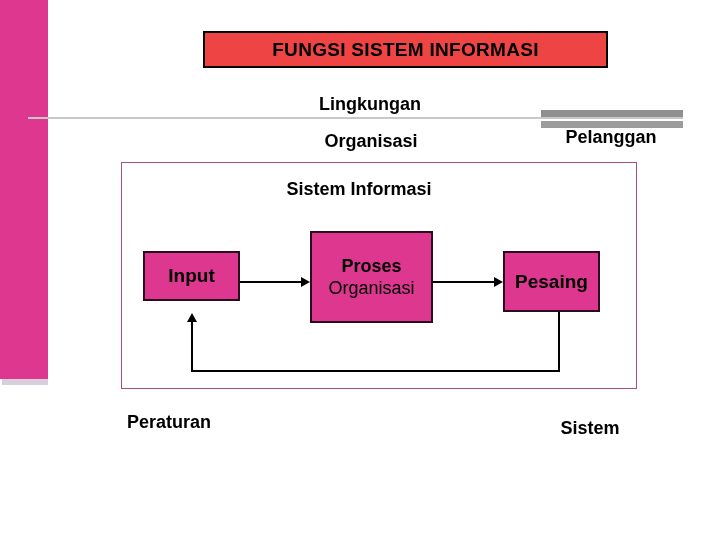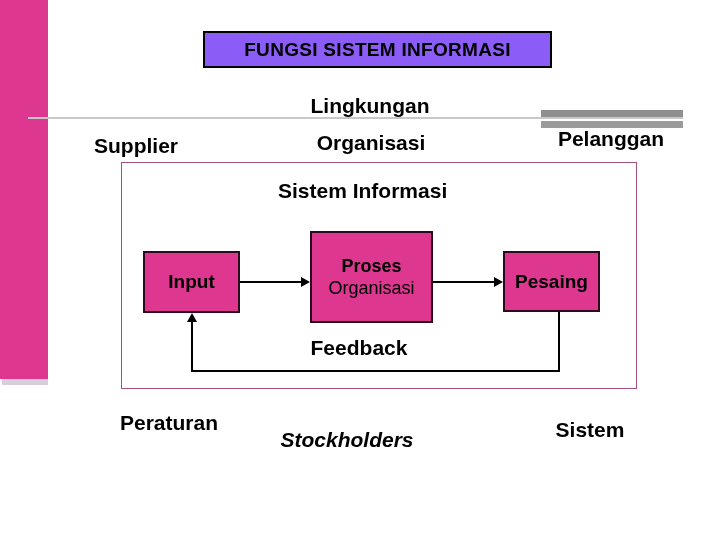--- a/index.html
+++ b/index.html
@@ -24,43 +24,43 @@
   .left-bar-shadow{left:2px;top:379px;width:46px;height:6px;background:var(--bar_shadow);}
 
   
   .divider{left:28px;top:117px;width:655px;height:2px;background:var(--divider_line);}
 
   
   .gbar-top{left:541px;top:110px;width:142px;height:7px;background:var(--gray_bar_dark);}
   .gbar-bottom{left:541px;top:121px;width:142px;height:7px;background:var(--gray_bar_light);}
 
   
-  .title-box{left:203px;top:31px;width:349px;height:37px;border:2px solid #000;
-    display:flex;align-items:center;justify-content:center;background:#8b5cf6;}
+  .title-box{left:203px;top:31px;width:405px;height:37px;border:2px solid #000;
+    display:flex;align-items:center;justify-content:center;background:#ef4444;}
   .title-box span{font-weight:bold;font-size:19px;letter-spacing:.3px;white-space:nowrap;}
 
-  .lbl{text-align:center;font-weight:bold;font-size:21px;white-space:nowrap;}
+  .lbl{text-align:center;font-weight:bold;font-size:18px;white-space:nowrap;}
   .lbl-lingkungan{left:290px;top:94px;width:160px;}
   .lbl-supplier{left:56px;top:134px;width:160px;}
   .lbl-organisasi{left:291px;top:131px;width:160px;}
   .lbl-pelanggan{left:531px;top:127px;width:160px;}
   .lbl-sistem{left:278px;top:179px;width:162px;text-align:center;}
   .lbl-feedback{left:279px;top:336px;width:160px;}
   .lbl-peraturan{left:89px;top:410px;width:160px;line-height:25px;}
   .lbl-stockholders{left:267px;top:428px;width:160px;font-style:italic;}
   .lbl-pesaing{left:510px;top:418px;width:160px;}
 
   
   .system-frame{left:121px;top:162px;width:516px;height:227px;border:1px solid var(--frame_border);background:transparent;}
 
   
   .pbox{background:var(--accent_pink);border:2px solid var(--box_border);
     display:flex;flex-direction:column;align-items:center;justify-content:center;
     font-weight:bold;font-size:19px;text-align:center;}
-  .box-input{left:143px;top:251px;width:97px;height:62px;}
+  .box-input{left:143px;top:251px;width:97px;height:50px;}
   .box-proses{left:310px;top:231px;width:123px;height:92px;font-size:18px;line-height:22px;}
   .box-proses .normal{font-weight:normal;}
   .box-output{left:503px;top:251px;width:97px;height:61px;}
 
   
   .hline{height:2px;background:#000;}
   .vline{width:2px;background:#000;}
   .arrow-right{width:0;height:0;border-top:5px solid transparent;border-bottom:5px solid transparent;border-left:9px solid #000;}
   .arrow-up{width:0;height:0;border-left:5px solid transparent;border-right:5px solid transparent;border-bottom:9px solid #000;}
 
@@ -83,21 +83,20 @@
 
   <div class="abs divider"></div>
   <div class="abs gbar-top"></div>
   <div class="abs gbar-bottom"></div>
 
   <div class="abs title-box">
     <span>FUNGSI SISTEM INFORMASI</span>
   </div>
 
   <div class="abs lbl lbl-lingkungan">Lingkungan</div>
-  <div class="abs lbl lbl-supplier">Supplier</div>
   <div class="abs lbl lbl-organisasi">Organisasi</div>
   <div class="abs lbl lbl-pelanggan">Pelanggan</div>
 
   <div class="abs system-frame"></div>
   <div class="abs lbl lbl-sistem">Sistem Informasi</div>
 
   <div class="abs pbox box-input">
     <span>Input</span>
   </div>
 
@@ -113,21 +112,19 @@
   <div class="abs hline a1"></div>
   <div class="abs arrow-right a1h"></div>
   <div class="abs hline a2"></div>
   <div class="abs arrow-right a2h"></div>
 
   <div class="abs vline fb-right-v"></div>
   <div class="abs hline fb-h"></div>
   <div class="abs vline fb-left-v"></div>
   <div class="abs arrow-up fb-arrow"></div>
 
-  <div class="abs lbl lbl-feedback">Feedback</div>
 
   <div class="abs lbl lbl-peraturan">
     <div>Peraturan</div>
   </div>
-  <div class="abs lbl lbl-stockholders">Stockholders</div>
   <div class="abs lbl lbl-pesaing">Sistem</div>
 
 </div>
 
 </body></html>

